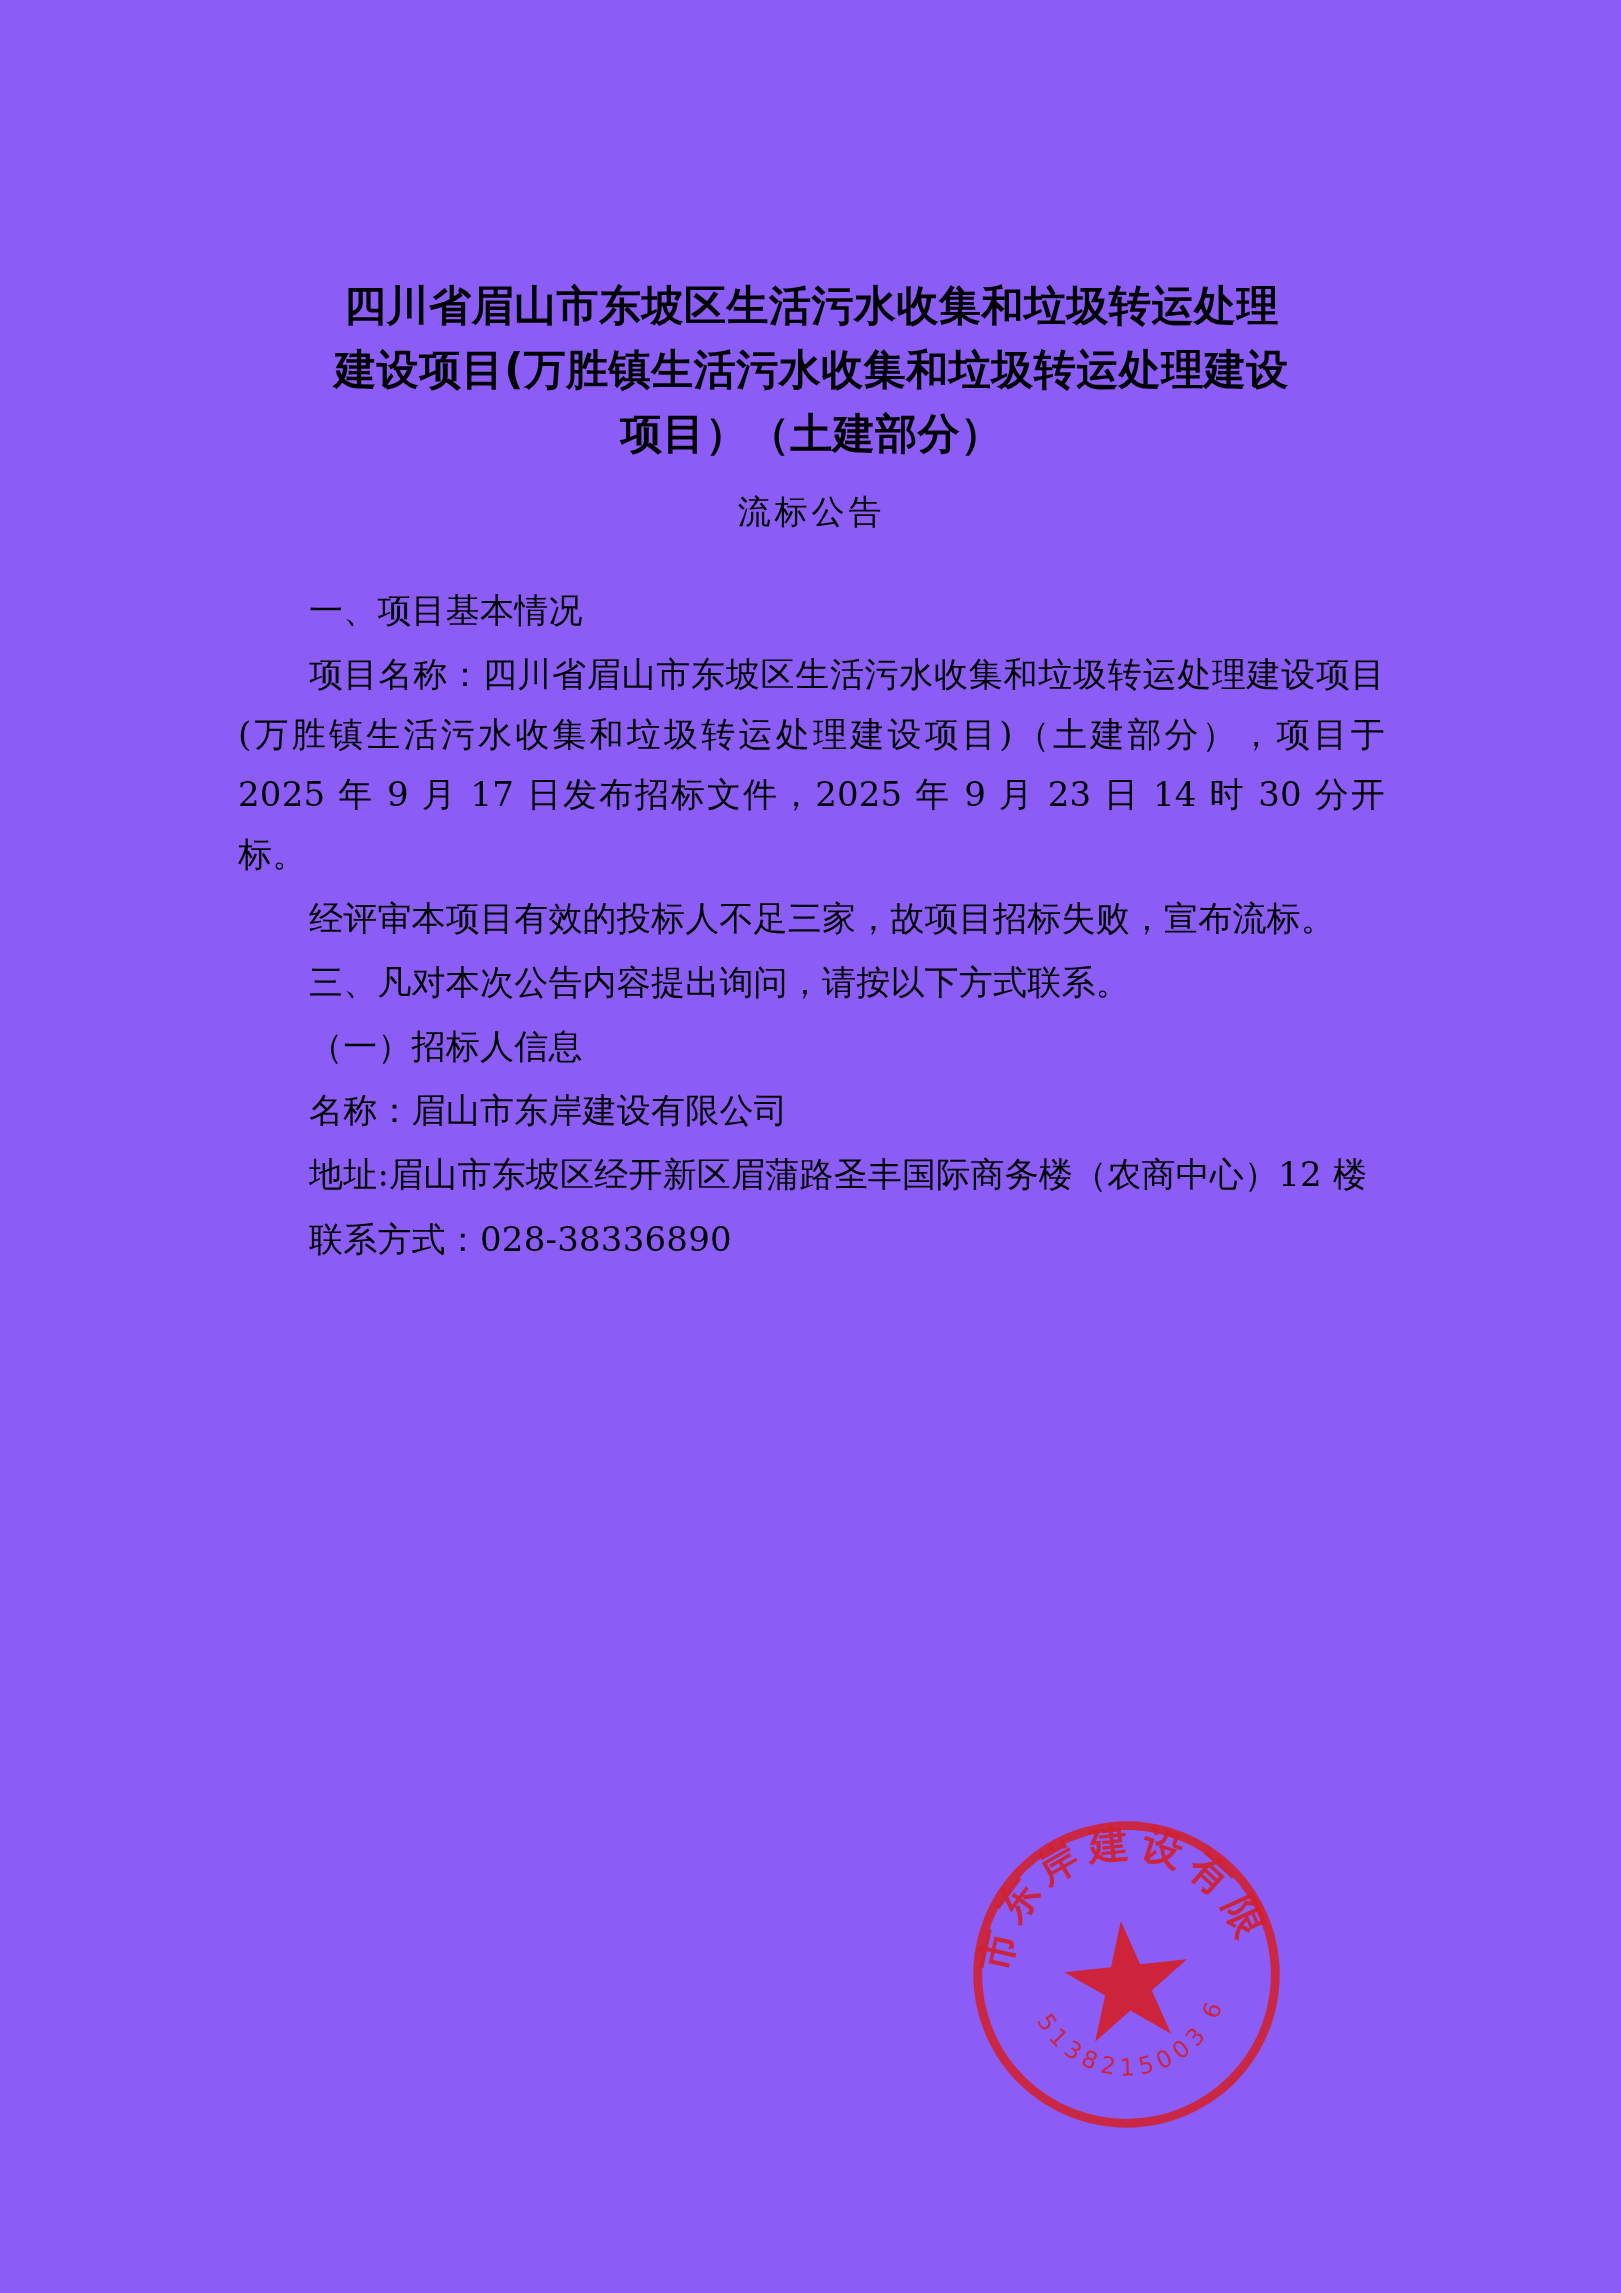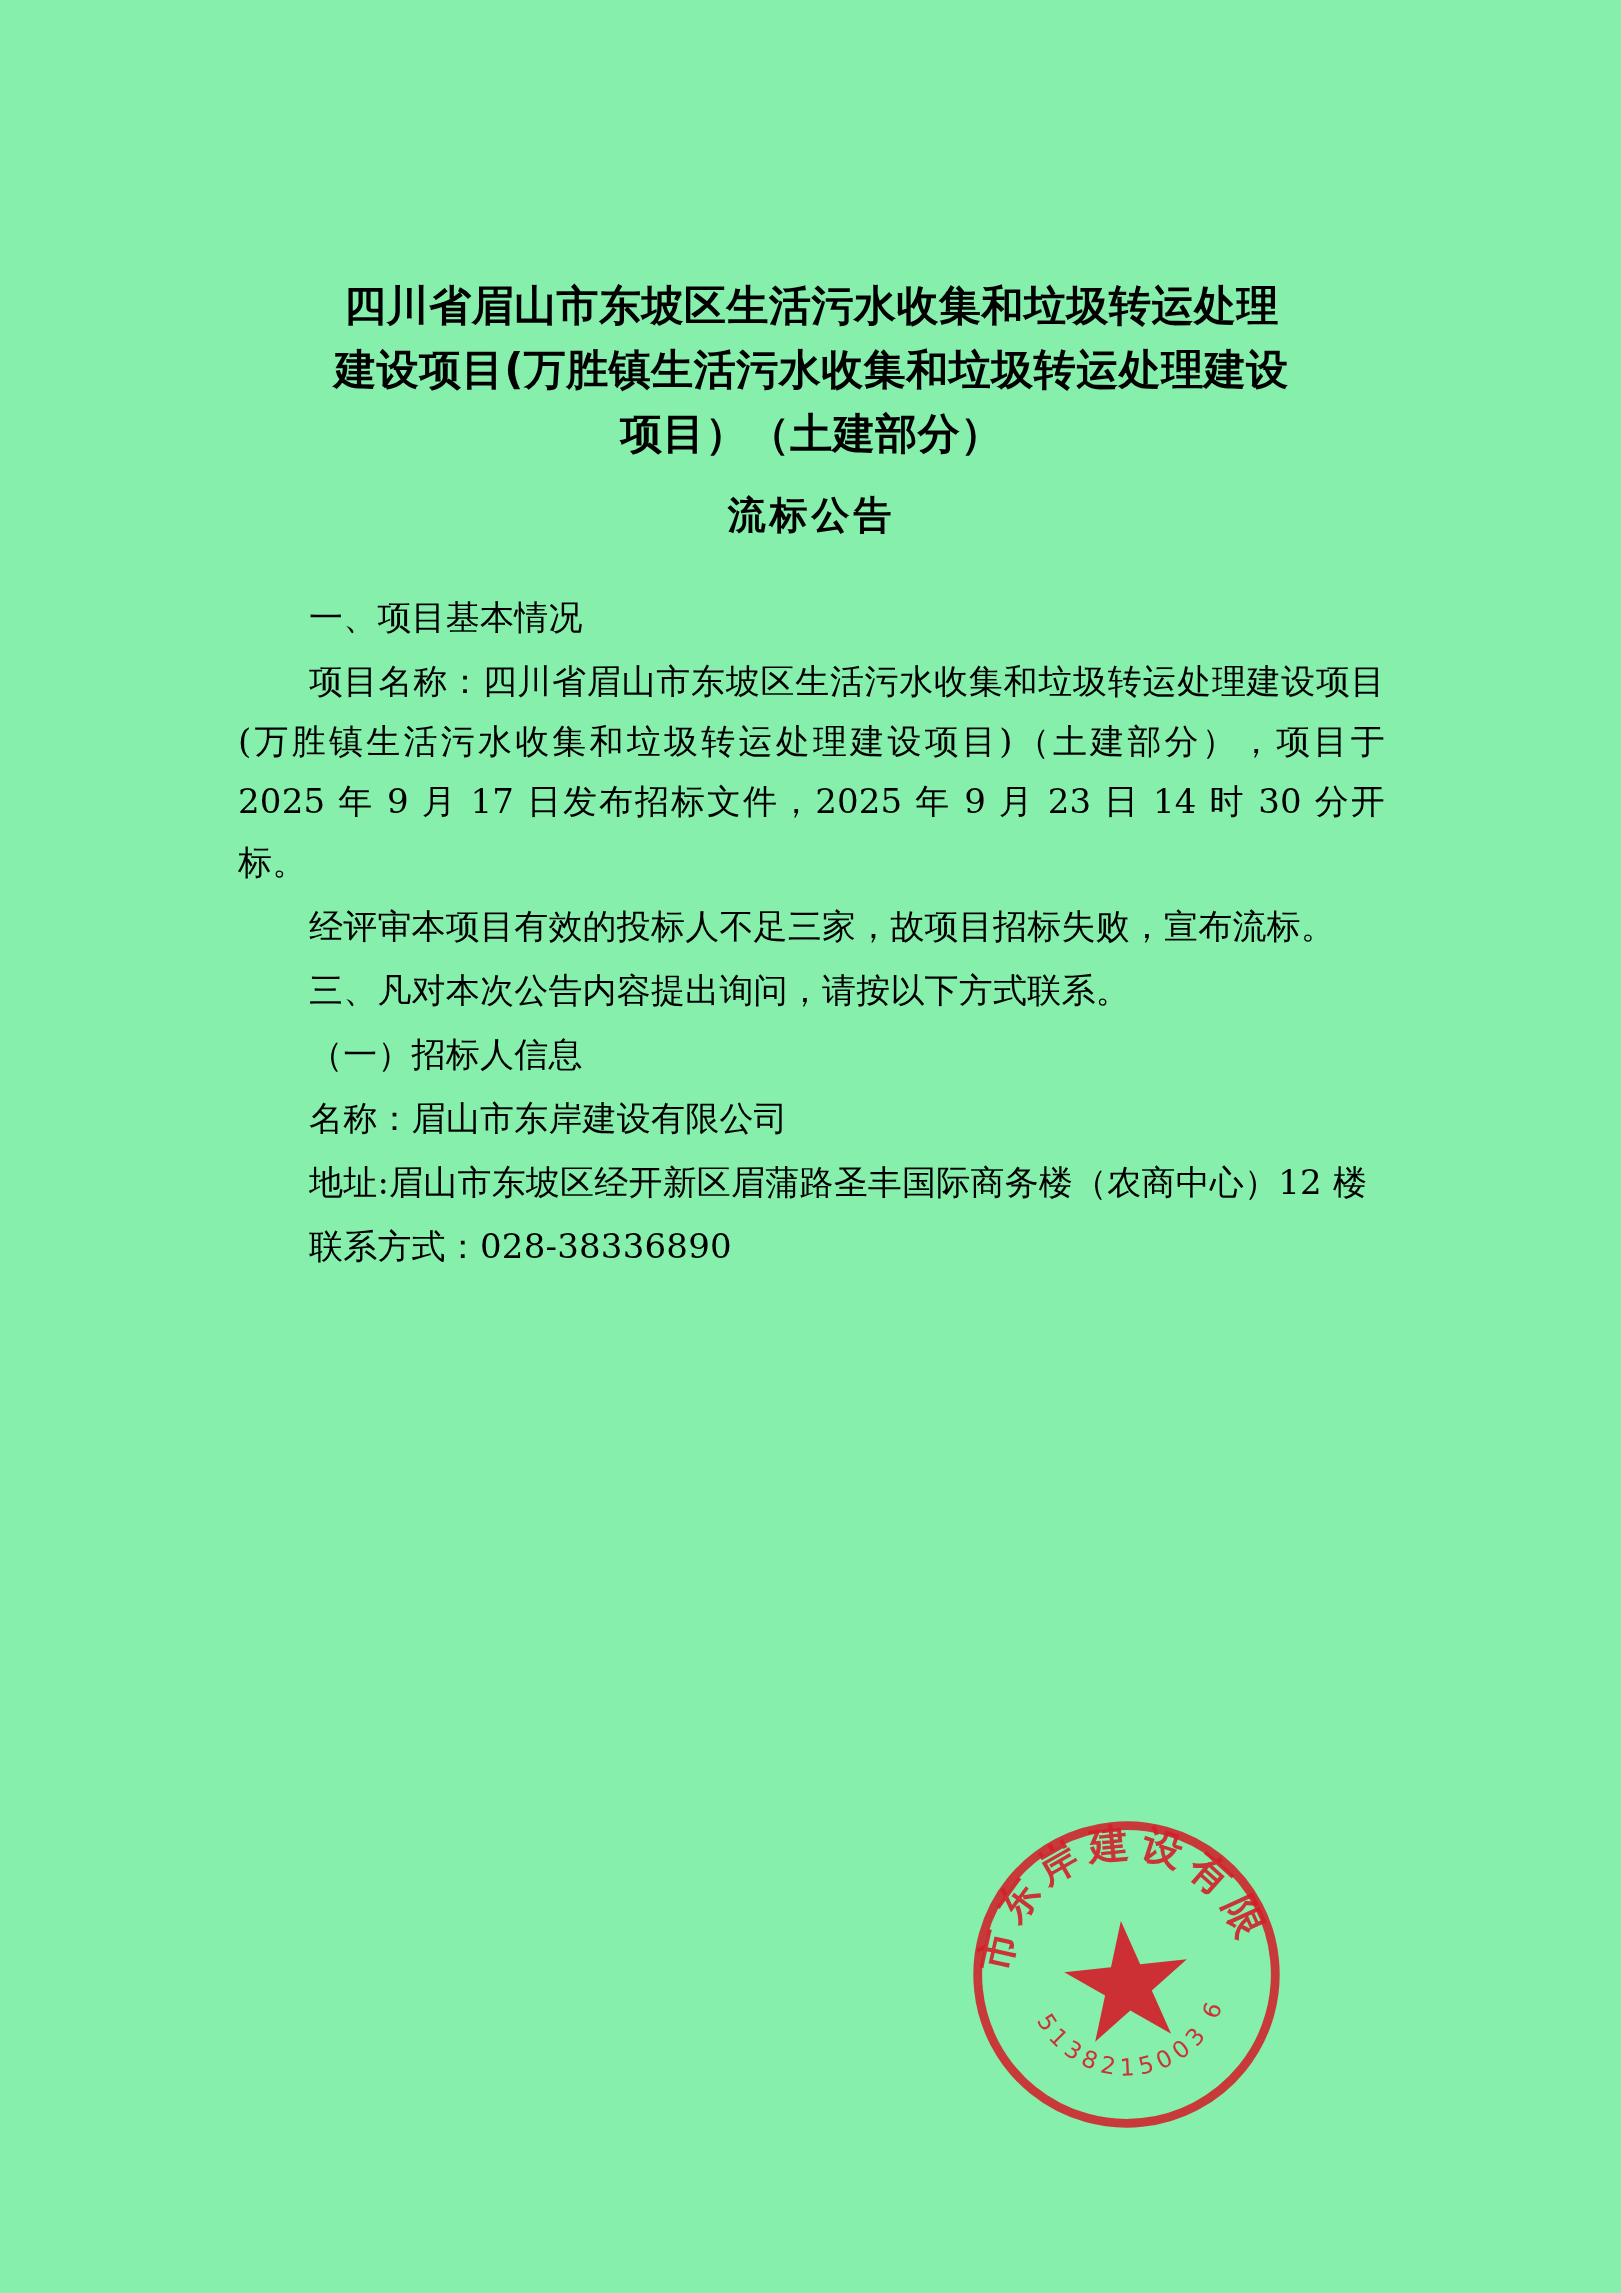--- a/index.html
+++ b/index.html
@@ -15,21 +15,21 @@
     color: #000000;
     overflow: hidden;
   }
 
   .page {
     position: absolute;
     left: 0;
     top: 0;
     width: 1621px;
     height: 2294px;
-    background: #86efac;
+    background: #8b5cf6;
   }
 
   .content {
     position: absolute;
     left: 238px;
     top: 274px;
     width: 1147px;
   }
 
   .doc-title {
@@ -38,22 +38,22 @@
     font-size: 42px;
     line-height: 1.52;
     text-align: center;
     letter-spacing: 0.5px;
     margin: 0;
     padding: 0 9.8px;
   }
 
   .doc-subtitle {
     font-family: "DejaVu Sans", "Liberation Sans", sans-serif;
-    font-weight: bold;
-    font-size: 38px;
+    font-weight: normal;
+    font-size: 33px;
     line-height: 1.5;
     text-align: center;
     letter-spacing: 3.9px;
     margin: 21.6px 0 0 0;
   }
 
   .body-block {
     margin-top: 43px;
   }
 

